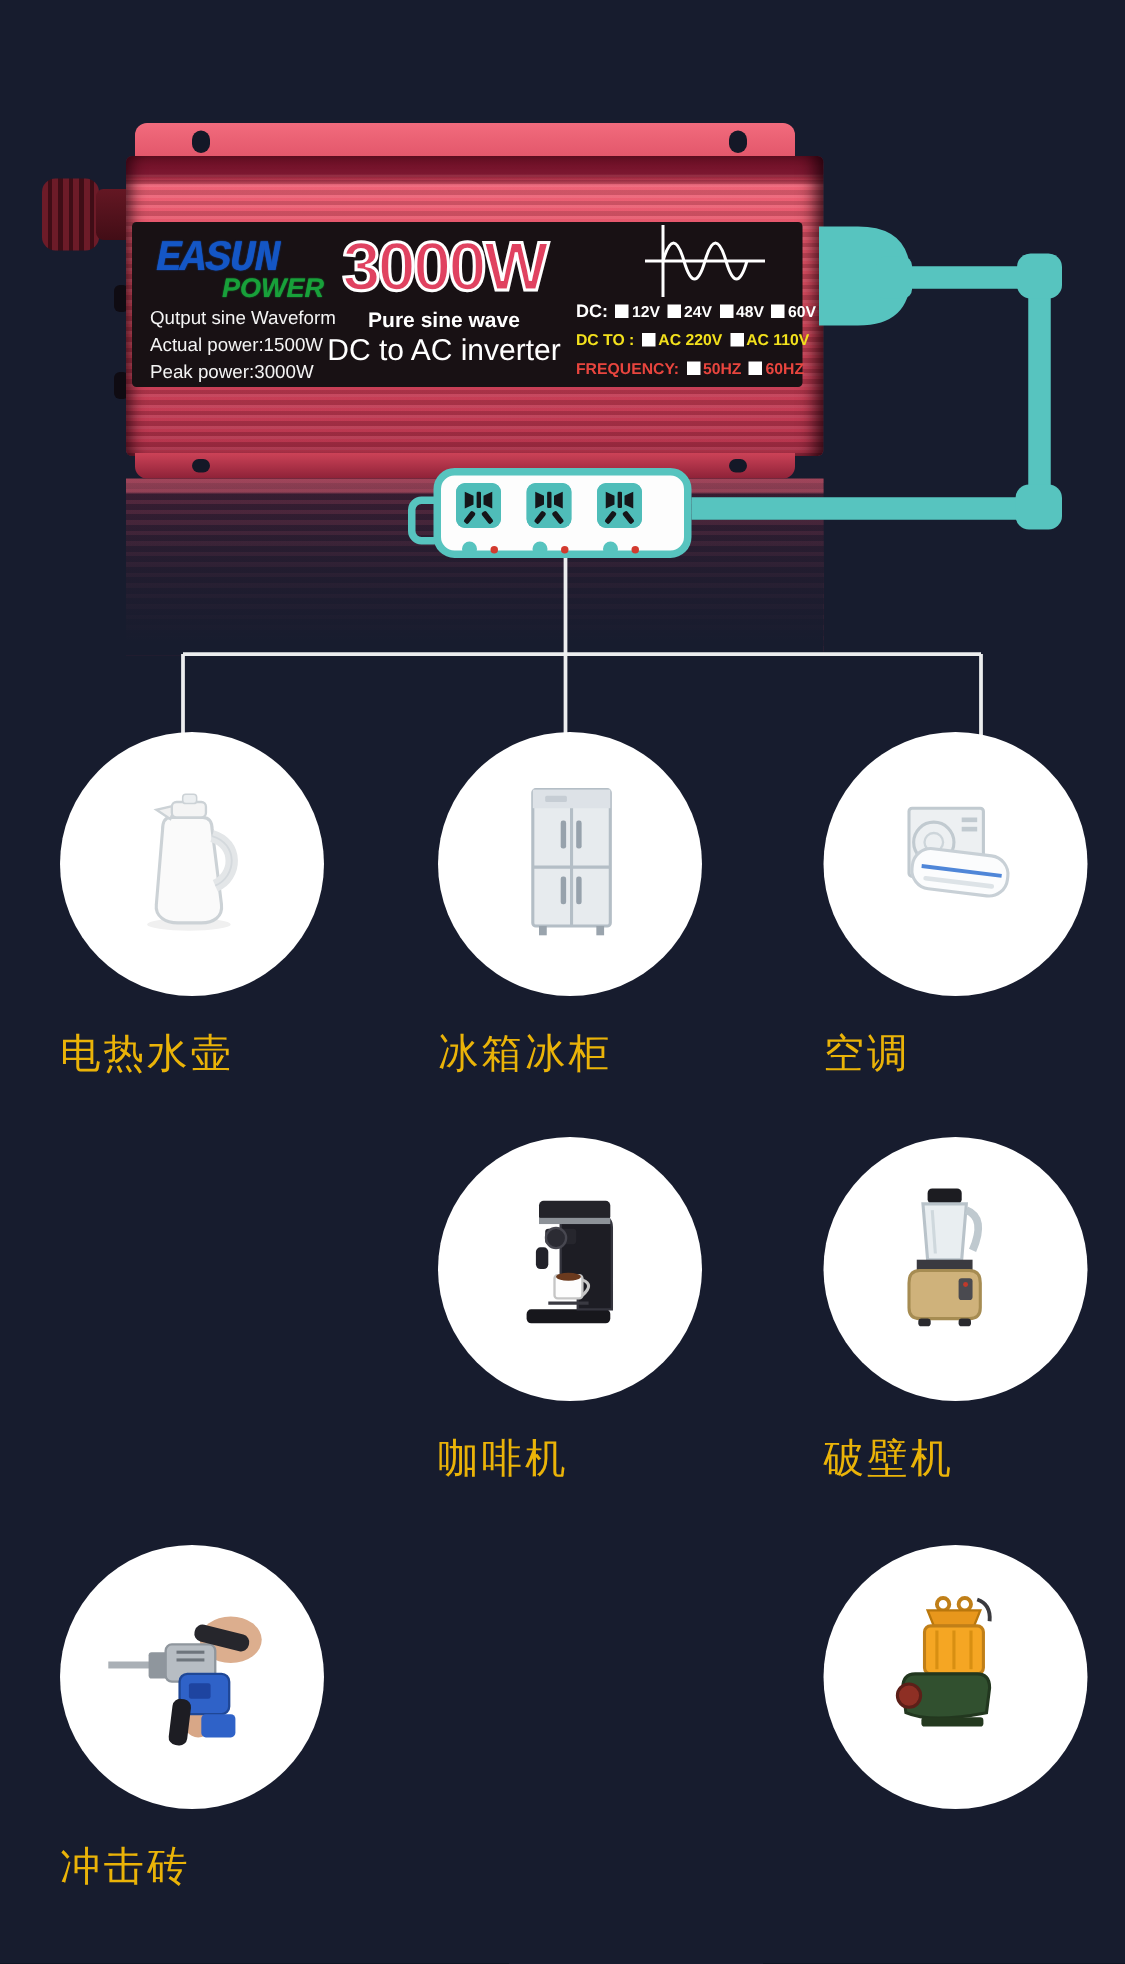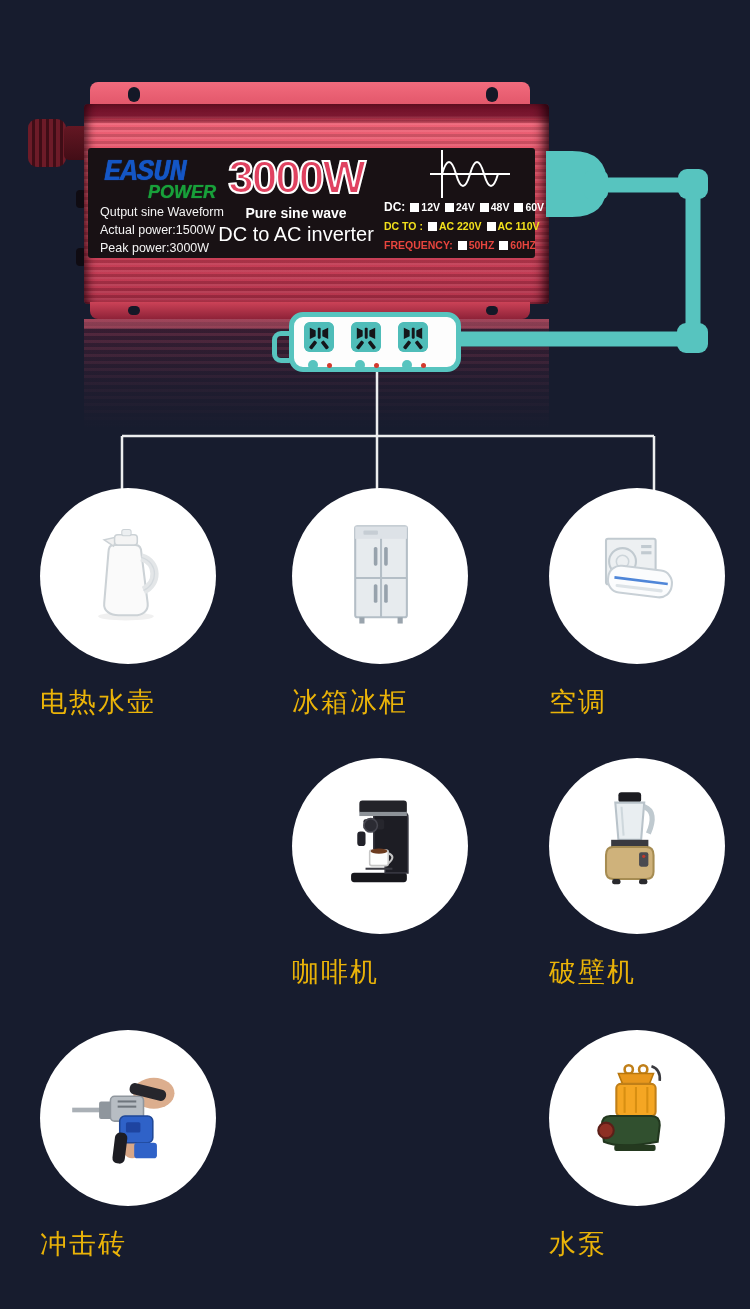--- a/index.html
+++ b/index.html
@@ -311,16 +311,15 @@
         <path d="M42 17 h34 l-4 10 h-26 z" fill="#e8971c" stroke="#b9770c" stroke-width="1.5"></path>
         <rect x="40" y="27" width="38" height="31" rx="4" fill="#f5a623" stroke="#c07f18" stroke-width="2"></rect>
         <line x1="48" y1="30" x2="48" y2="55" stroke="#d88f12" stroke-width="2"></line>
         <line x1="59" y1="30" x2="59" y2="55" stroke="#d88f12" stroke-width="2"></line>
         <line x1="70" y1="30" x2="70" y2="55" stroke="#d88f12" stroke-width="2"></line>
         <path d="M34 58 q-8 0 -8 9 l2 16 q16 7 52 0 l2-16 q0-9 -8-9 z" fill="#31502f" stroke="#22371f" stroke-width="2"></path>
         <circle cx="30" cy="72" r="7.5" fill="#8e2f24" stroke="#5c1f18" stroke-width="2"></circle>
         <rect x="38" y="86" width="40" height="6" rx="2" fill="#24391f"></rect>
       </svg>
     </div>
-    <div class="cap">水泵</div>
   </div>
 
 </div>
 
 </body></html>

